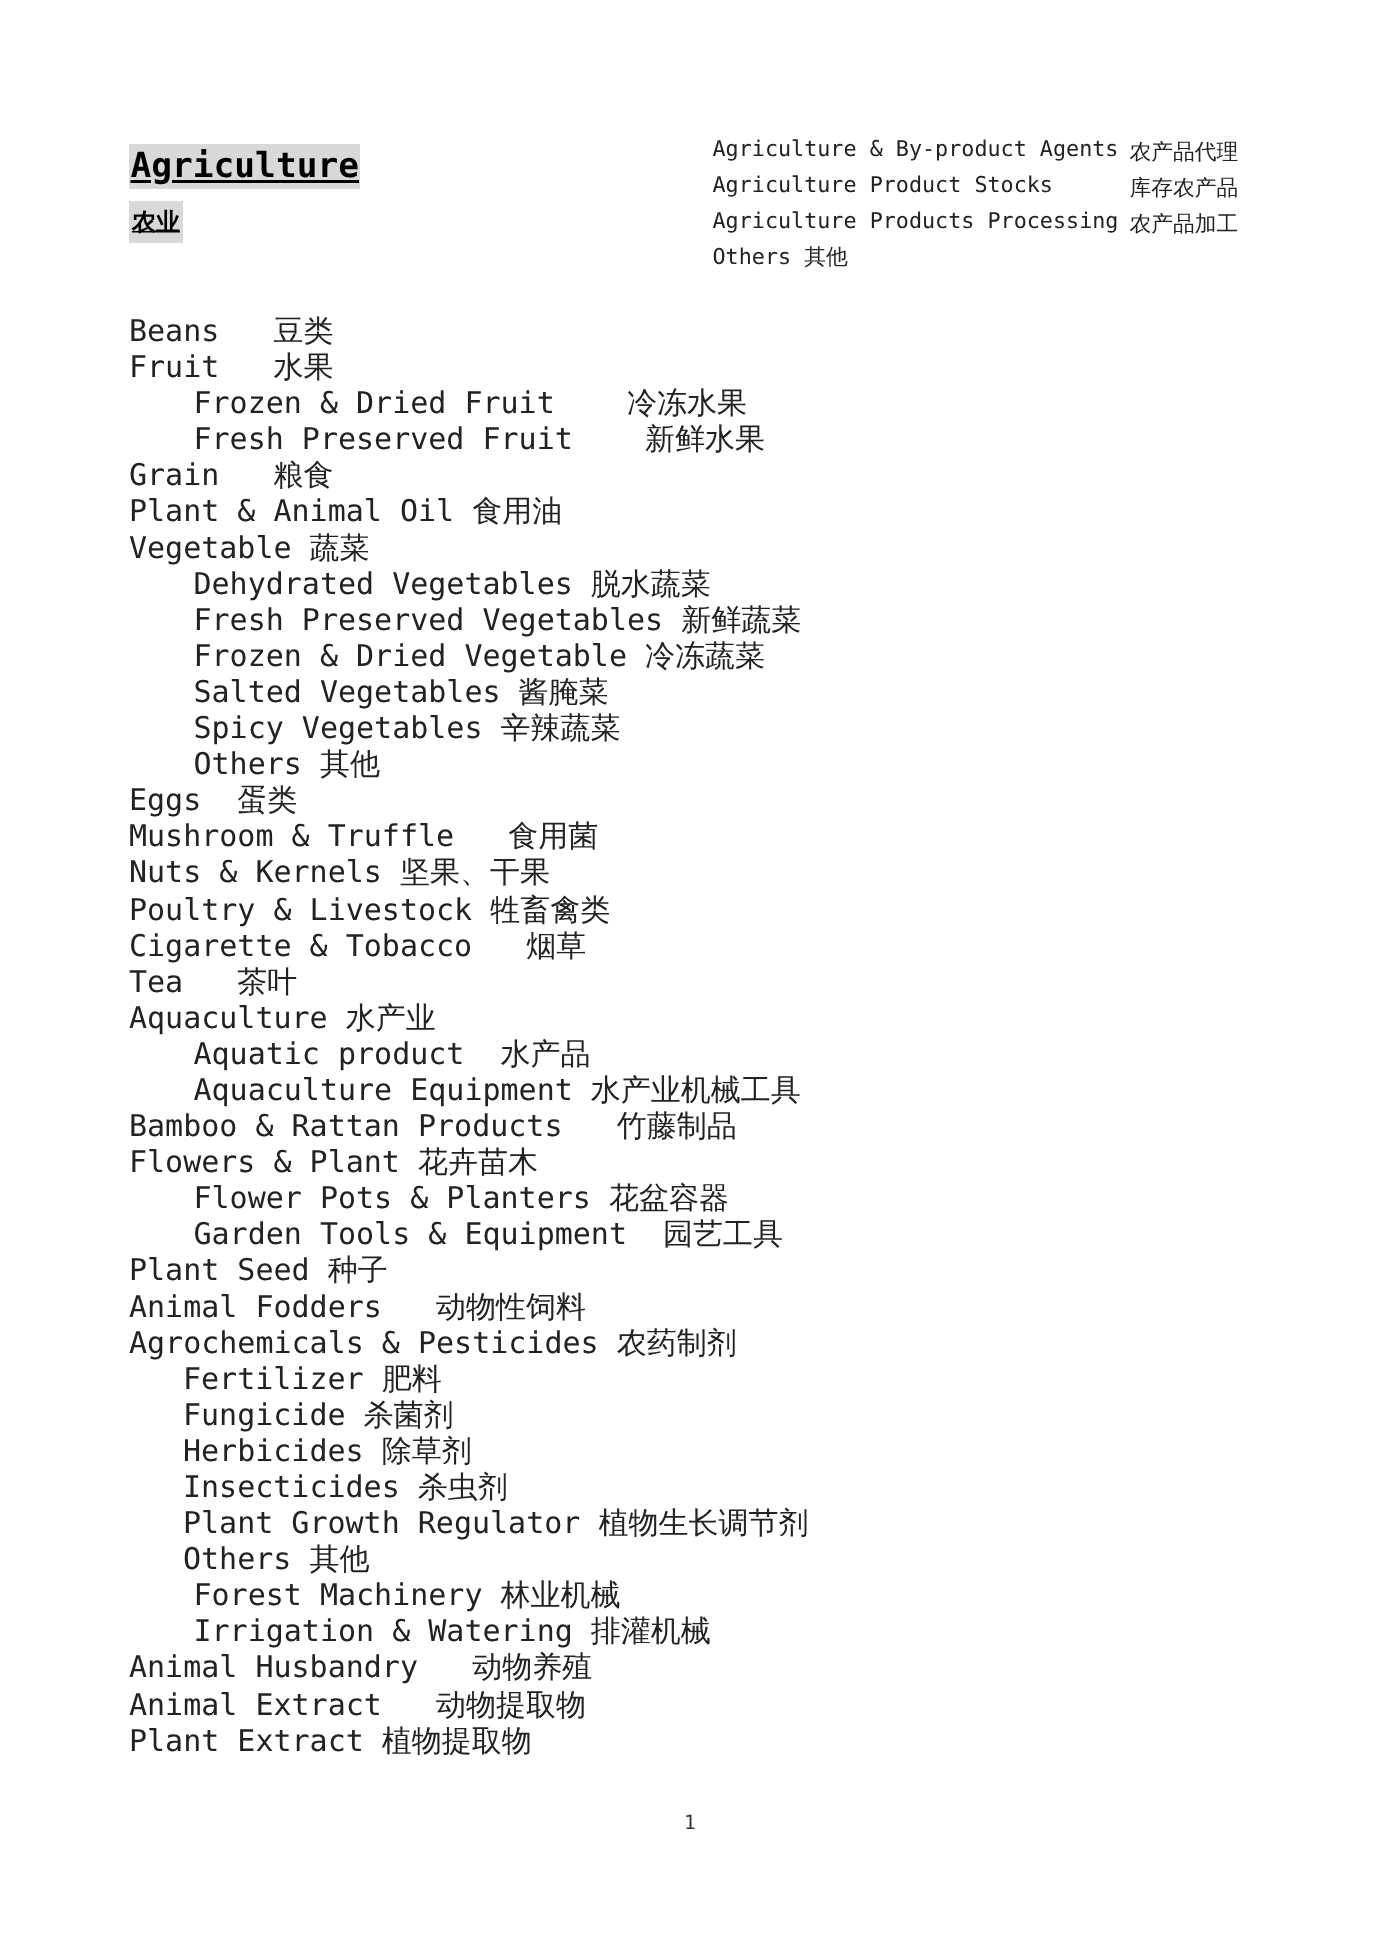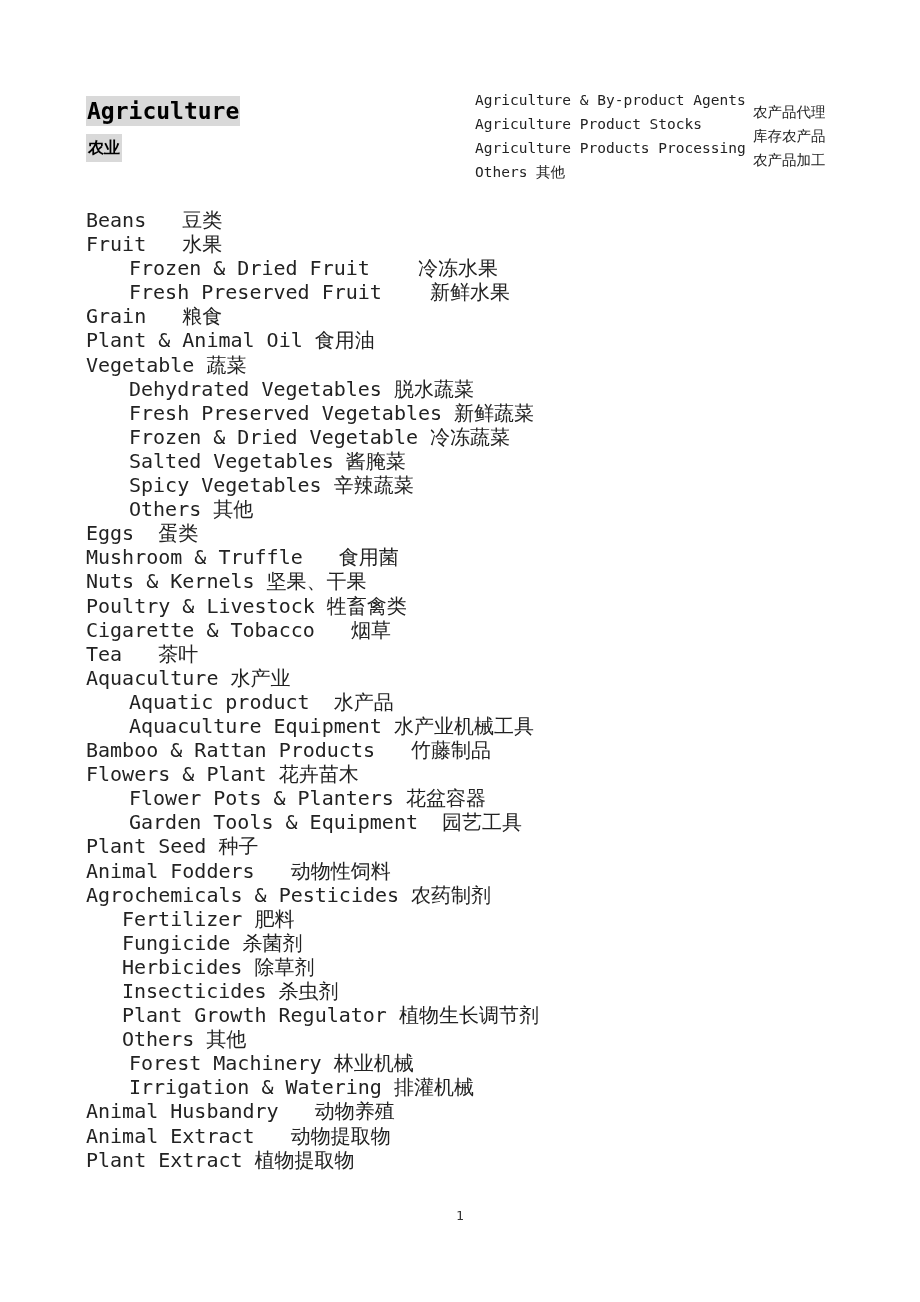--- a/index.html
+++ b/index.html
@@ -30,20 +30,21 @@
     top: 96px;
   }
   .doc-title-en,
   .doc-title-zh {
     display: inline-block;
     background: #d9d9d9;
     font-weight: bold;
     color: #000000;
     letter-spacing: 0px;
     white-space: pre;
+    text-decoration: underline;
   }
   .doc-title-en {
     font-size: 23px;
     line-height: 30px;
     padding: 0 1px;
   }
   .title-zh-row {
     margin-top: 8px;
   }
   .doc-title-zh {
@@ -82,22 +83,22 @@
     line-height: 24.1px;
     white-space: pre;
     color: #222222;
     position: relative;
     height: 24.1px;
   }
   .right-row .en { display: inline; }
   .right-row .zh-col {
     position: absolute;
     left: 278px;
-    top: 13px;
-    font-family: Liberation Mono, monospace;
+    top: 2px;
+    font-family: Liberation Sans, sans-serif;
     font-size: 14.5px;
   }
   .right-row .zh-inline {
     font-family: "DejaVu Sans", "Liberation Sans", sans-serif;
     font-size: 14.5px;
   }
 
   
   .page-footer {
     position: absolute;

